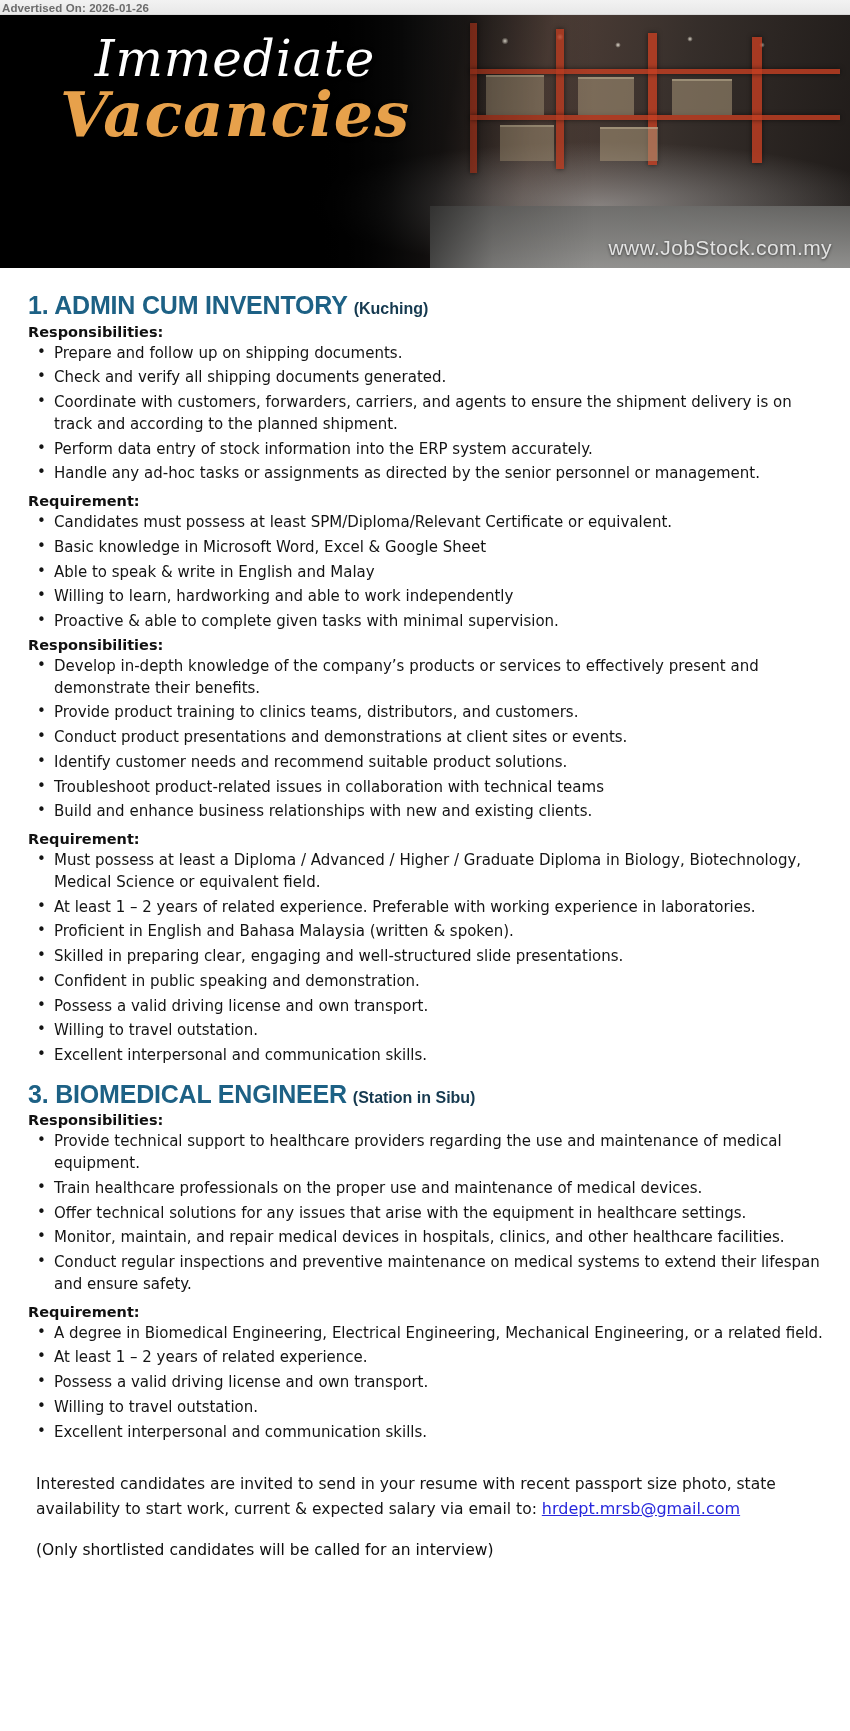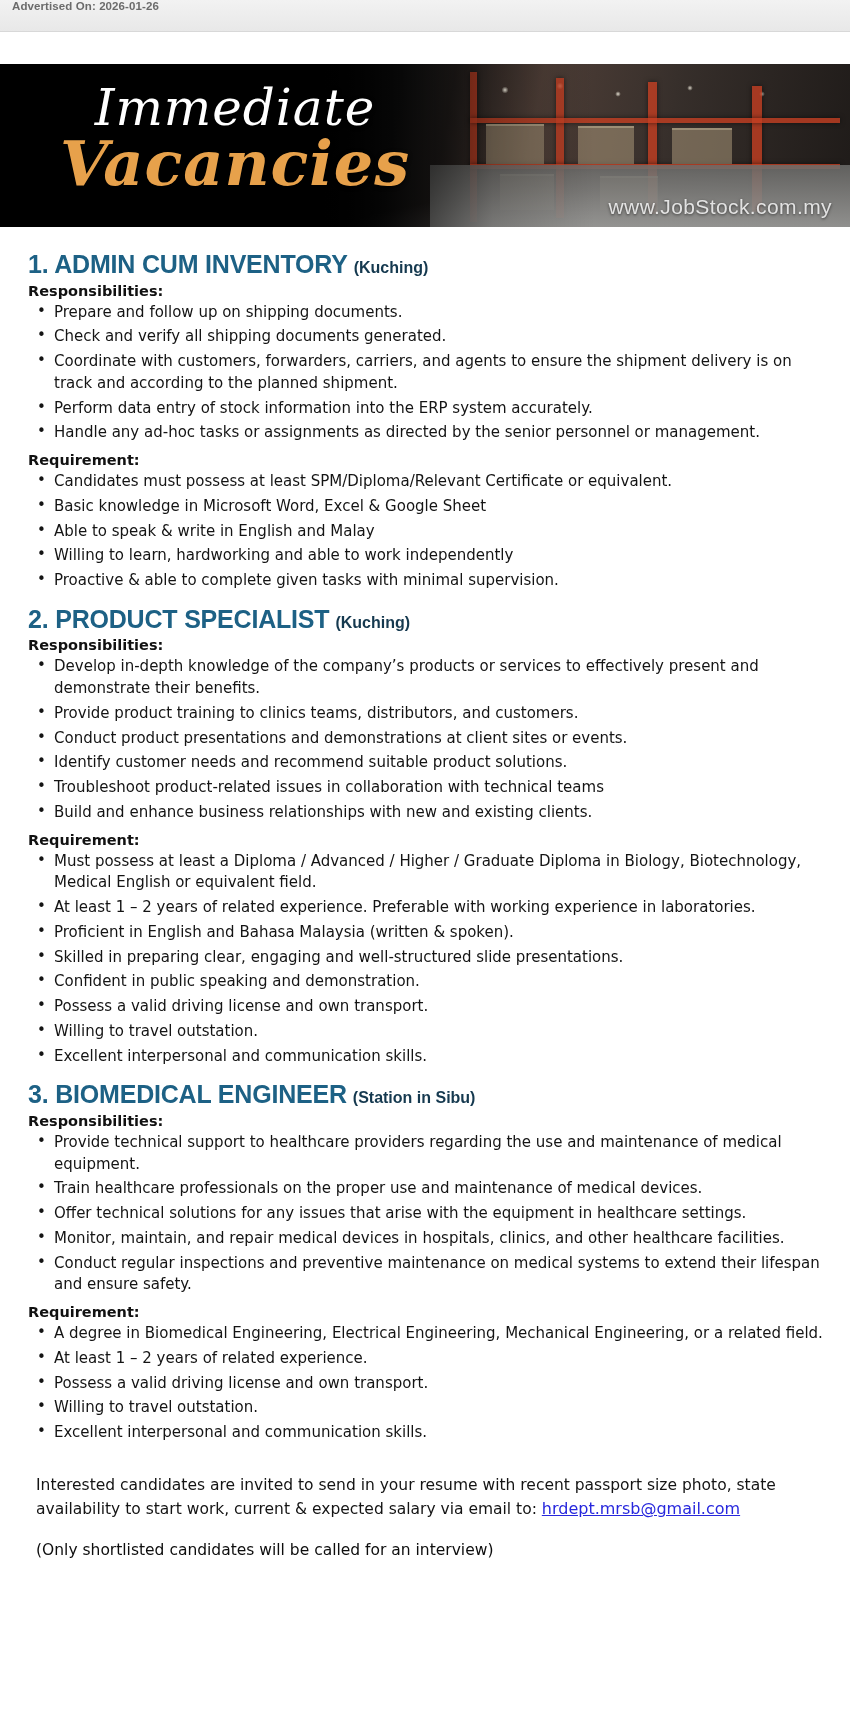--- a/index.html
+++ b/index.html
@@ -10,44 +10,43 @@
   body {
     width: 850px;
     min-height: 1731px;
     font-family: "Liberation Sans", sans-serif;
     color: #111111;
     -webkit-font-smoothing: antialiased;
   }
 
   
   .ad-bar {
-    height: 32px;
+    height: 15px;
     background: linear-gradient(to bottom, #f2f2f2, #e8e8e8);
     border-bottom: 1px solid #d8d8d8;
     display: flex;
-    align-items: flex-start;
-    padding-left: 12px;
+    align-items: flex-end;
+    padding-left: 2px;
     box-sizing: border-box;
   }
   .ad-bar .ad-text {
     font-family: "Liberation Sans", sans-serif;
     font-size: 11.5px;
     font-weight: bold;
     color: #6b6b6b;
     letter-spacing: 0.1px;
   }
 
   
   .banner {
     position: relative;
-    height: 163px;
+    height: 253px;
     width: 850px;
     overflow: hidden;
     background: #0f172a;
-    margin-top: 32px;
   }
   .banner-photo {
     position: absolute;
     inset: 0;
     background:
       
       radial-gradient(ellipse 420px 90px at 600px 190px, rgba(190,190,190,0.55), rgba(120,120,120,0.0) 70%),
       
       radial-gradient(circle 5px at 505px 26px, rgba(255,250,235,0.95), rgba(255,250,235,0) 70%),
       radial-gradient(circle 5px at 560px 22px, rgba(255,250,235,0.9), rgba(255,250,235,0) 70%),
@@ -255,35 +254,32 @@
     <ul class="bullets">
       <li>Candidates must possess at least SPM/Diploma/Relevant Certificate or equivalent.</li>
       <li>Basic knowledge in Microsoft Word, Excel &amp; Google Sheet</li>
       <li>Able to speak &amp; write in English and Malay</li>
       <li>Willing to learn, hardworking and able to work independently</li>
       <li>Proactive &amp; able to complete given tasks with minimal supervision.</li>
     </ul>
   </div>
 
   <div class="job-block">
-    <div class="job-heading">
-      <span class="jh-title">2. PRODUCT SPECIALIST</span><span class="jh-loc">(Kuching)</span>
-    </div>
     <div class="section-label">Responsibilities:</div>
     <ul class="bullets">
       <li>Develop in-depth knowledge of the company’s products or services to effectively present and demonstrate their benefits.</li>
       <li>Provide product training to clinics teams, distributors, and customers.</li>
       <li>Conduct product presentations and demonstrations at client sites or events.</li>
       <li>Identify customer needs and recommend suitable product solutions.</li>
       <li>Troubleshoot product-related issues in collaboration with technical teams</li>
       <li>Build and enhance business relationships with new and existing clients.</li>
     </ul>
     <div class="section-label req">Requirement:</div>
     <ul class="bullets">
-      <li>Must possess at least a Diploma / Advanced / Higher / Graduate Diploma in Biology, Biotechnology, Medical English or equivalent field.</li>
+      <li>Must possess at least a Diploma / Advanced / Higher / Graduate Diploma in Biology, Biotechnology, Medical Science or equivalent field.</li>
       <li>At least 1 – 2 years of related experience. Preferable with working experience in laboratories.</li>
       <li>Proficient in English and Bahasa Malaysia (written &amp; spoken).</li>
       <li>Skilled in preparing clear, engaging and well-structured slide presentations.</li>
       <li>Confident in public speaking and demonstration.</li>
       <li>Possess a valid driving license and own transport.</li>
       <li>Willing to travel outstation.</li>
       <li>Excellent interpersonal and communication skills.</li>
     </ul>
   </div>
 

